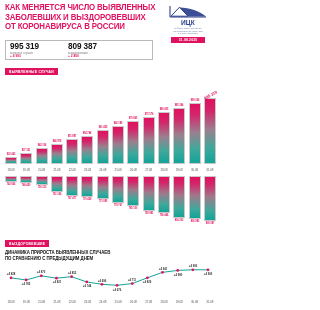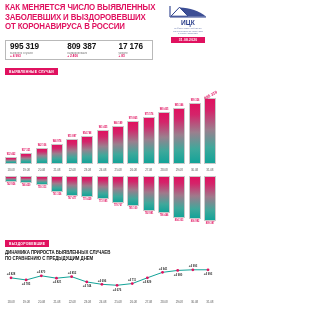--- a/index.html
+++ b/index.html
@@ -202,25 +202,20 @@
   <div class="stats">
     <div class="stat s1">
       <div class="stat-num">995 319</div>
       <div class="stat-label">выявлено случаев</div>
       <div class="stat-delta">+ 4 993</div>
     </div>
     <div class="stat s2">
       <div class="stat-num">809 387</div>
       <div class="stat-label">выздоровевших</div>
       <div class="stat-delta">+ 2 400</div>
-    </div>
-    <div class="stat s3">
-      <div class="stat-num">17 176</div>
-      <div class="stat-label">умерли</div>
-      <div class="stat-delta">+ 83</div>
     </div>
   </div>
 
   <div class="badge badge-cases">ВЫЯВЛЕННЫЕ СЛУЧАИ</div>
   <div class="badge badge-recov">ВЫЗДОРОВЕВШИЕ</div>
 
   <div class="bars-up" id="bars-up">
       <div class="bar-col">
         <div class="bar-val">932 462</div>
         <div class="bar" style="height: 7px;"></div>

